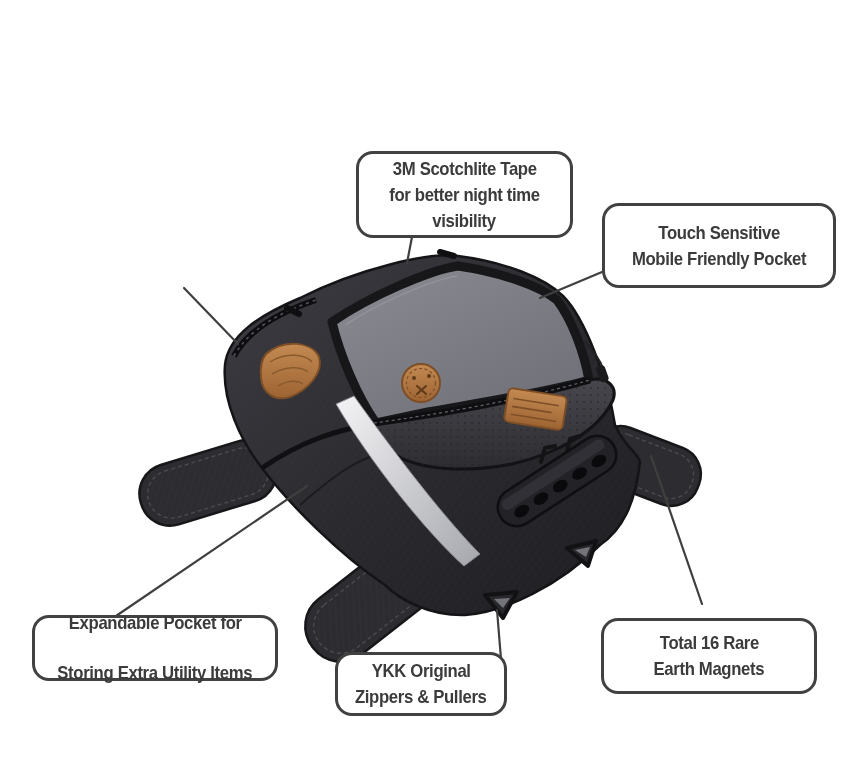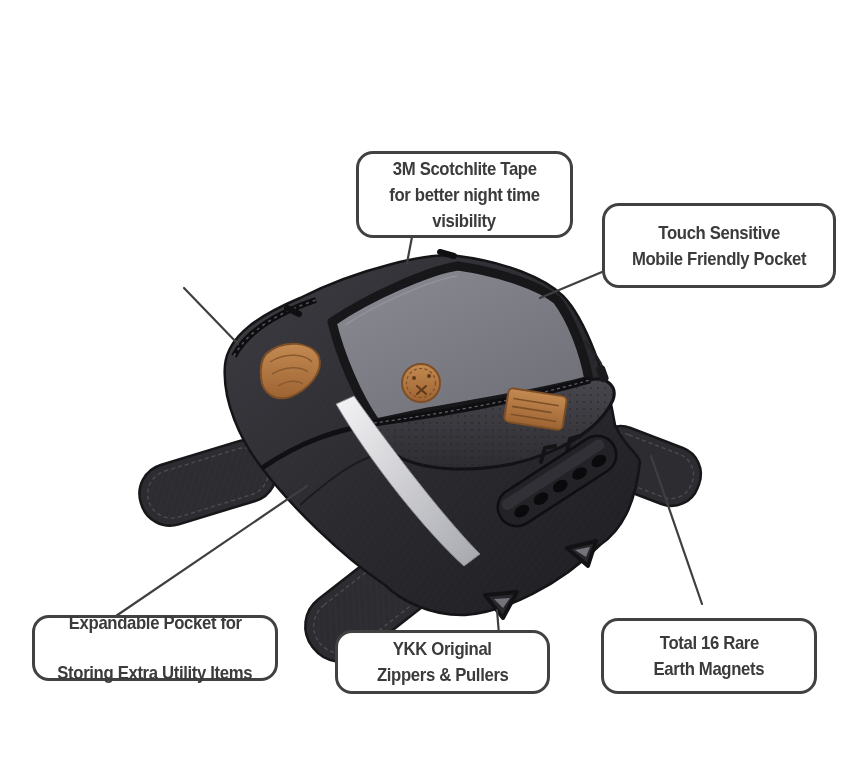--- a/index.html
+++ b/index.html
@@ -26,21 +26,21 @@
     font-size:19px;
     line-height:26px;
     letter-spacing:-0.4px;
     color:#3b3b3b;
   }
   .co-line{display:block;white-space:nowrap;transform:scaleX(0.88);transform-origin:50% 50%;}
   #co-scotchlite{left:356px;top:151px;width:217px;height:87px;}
   #co-abrasion  {left:52px; top:202px;width:227px;height:87px;}
   #co-touch     {left:602px;top:203px;width:234px;height:85px;}
   #co-expandable{left:32px; top:615px;width:246px;height:66px;gap:24px;}
-  #co-ykk       {left:335px;top:630px;width:215px;height:64px;}
+  #co-ykk       {left:335px;top:652px;width:172px;height:64px;}
   #co-magnets   {left:601px;top:603px;width:216px;height:76px;margin-top:15px;}
 </style>
 </head>
 <body>
 
 <div class="stage">
 
   <svg class="art" viewBox="0 0 846 759" xmlns="http://www.w3.org/2000/svg">
     <defs>
       <linearGradient id="gBody" x1="0" y1="0" x2="1" y2="1">

